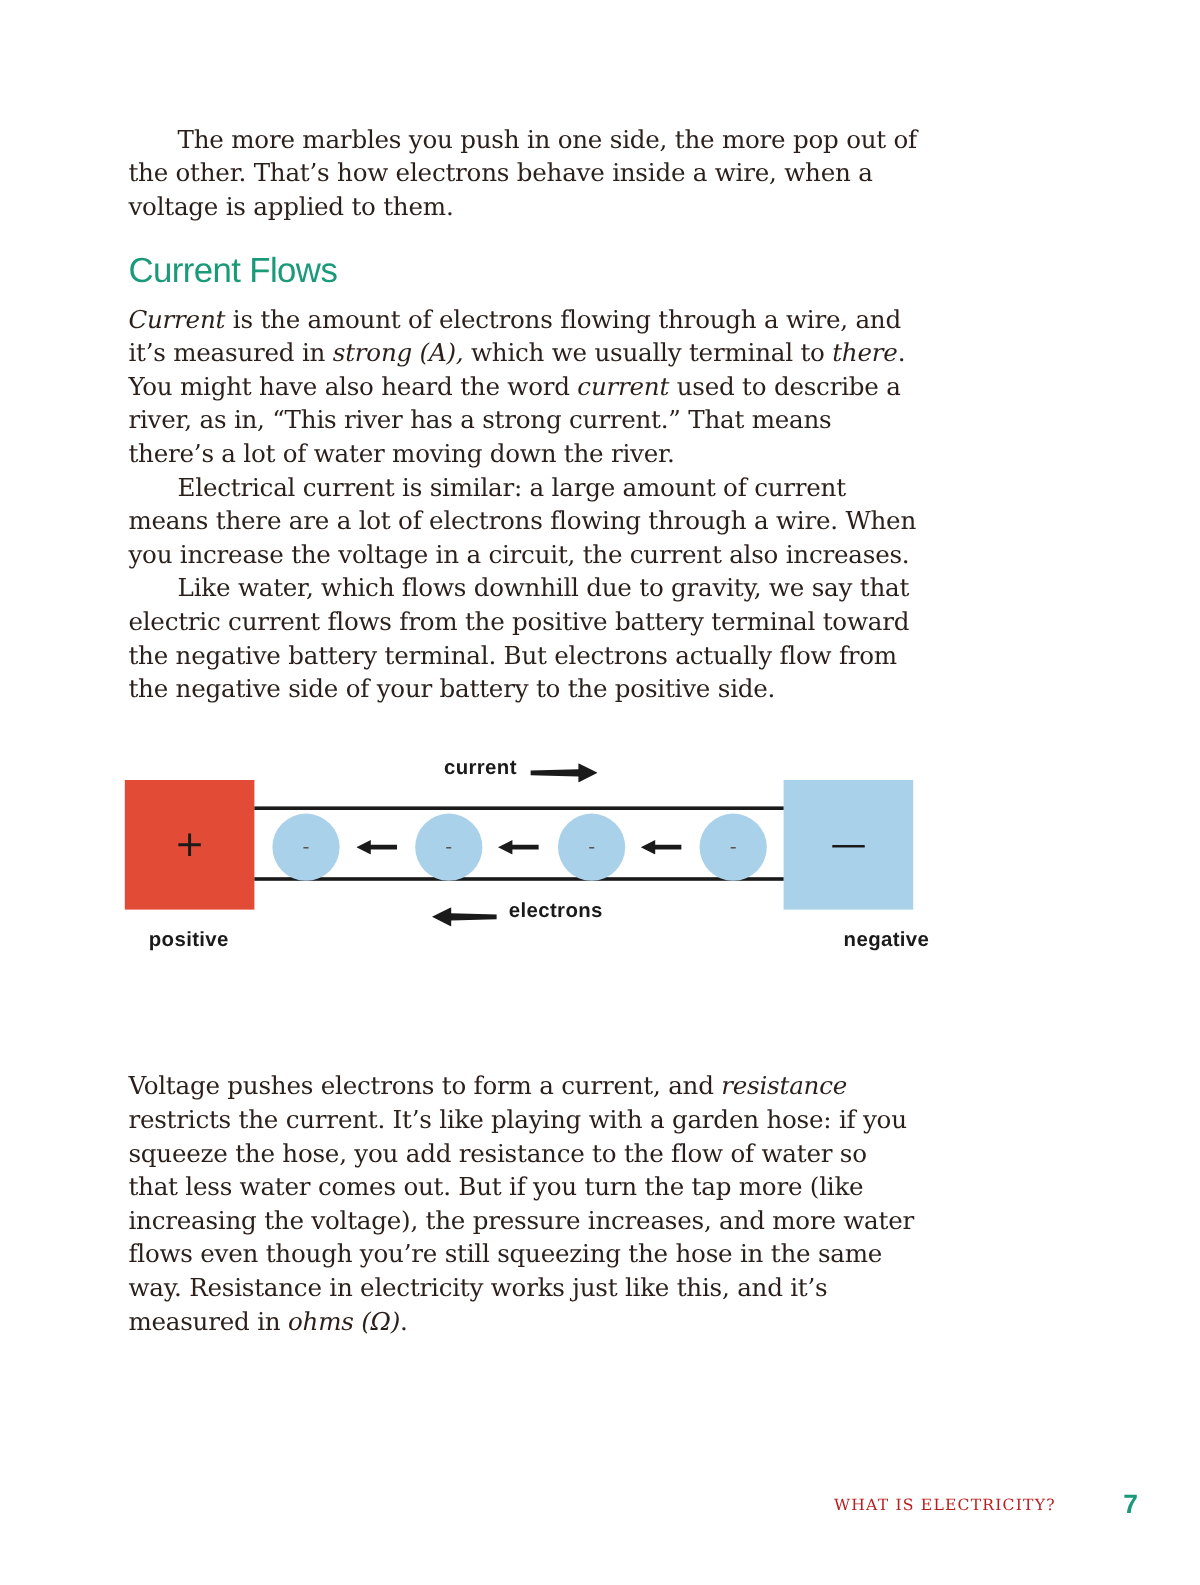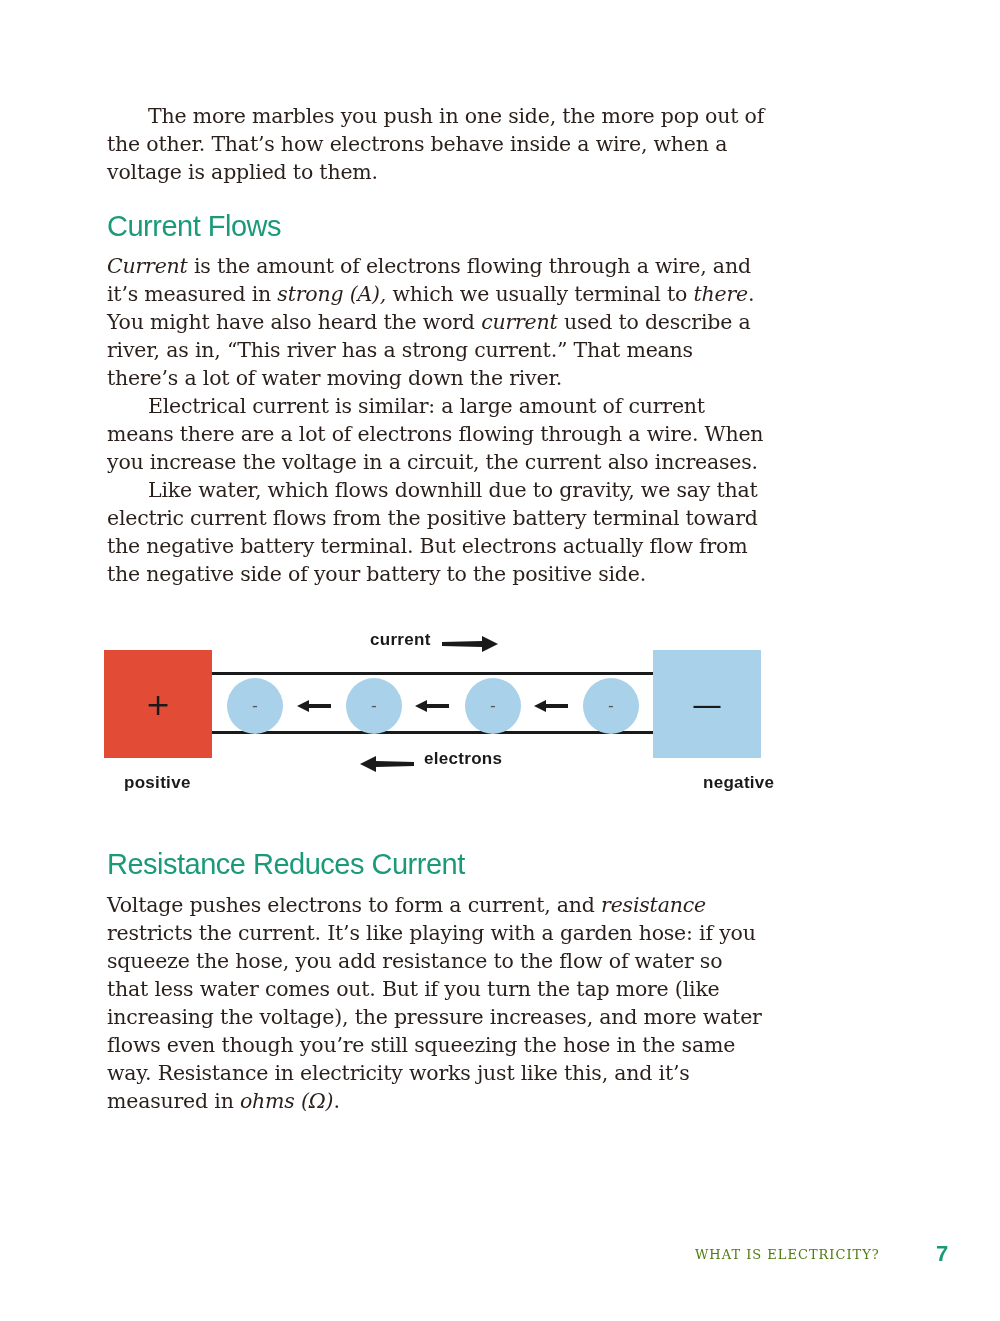--- a/index.html
+++ b/index.html
@@ -36,21 +36,21 @@
   .neg-box { position: absolute; left: 549px; top: 24px; width: 108px; height: 108px; background: #a9d1ea; }
   .sign { position: absolute; width: 100%; top: 50%; transform: translateY(-50%); text-align: center;
           font-family: "DejaVu Sans", sans-serif; font-size: 30px; color: #1a1a1a; }
   .wire { position: absolute; left: 108px; width: 441px; height: 3px; background: #1a1a1a; }
   .electron { position: absolute; top: 52px; width: 56px; height: 56px; border-radius: 50%; background: #a9d1ea;
               text-align: center; line-height: 56px; font-family: "DejaVu Sans", sans-serif; font-size: 16px; color: #555; }
   .arrow { position: absolute; }
 
   .footer-title {
     position: absolute; left: 695px; top: 1247px;
-    font-family: "DejaVu Serif", "Liberation Serif", serif; font-size: 13px; color: #4d7c0f; letter-spacing: 1px;
+    font-family: "DejaVu Serif", "Liberation Serif", serif; font-size: 13px; color: #b91c1c; letter-spacing: 1px;
   }
   .page-num {
     position: absolute; left: 936px; top: 1241px;
     font-family: "Liberation Sans", sans-serif; font-size: 22px; font-weight: bold; color: #1b9a7a;
   }
 </style>
 </head>
 <body>
 
 <div class="page">
@@ -99,21 +99,20 @@
 
     <svg class="arrow" style="left:256px; top:130px;" width="54" height="16">
       <polygon points="54,6 16,5 16,0 0,8 16,16 16,11 54,10" fill="#1a1a1a"></polygon>
     </svg>
     <span class="label" style="left:320px; top:123px;">electrons</span>
 
     <span class="label" style="left:20px; top:147px;">positive</span>
     <span class="label" style="left:567px; top:147px;margin-left:32px;">negative</span>
   </div>
 
-  <h2 class="heading h2" style="margin:0">Resistance Reduces Current</h2>
 
   <div class="body-text para3">
     <p><span>Voltage pushes electrons to form a current, and </span><em>resistance</em><span> restricts the current. It’s like playing with a garden hose: if you squeeze the hose, you add resistance to the flow of water so that less water comes out. But if you turn the tap more (like increasing the voltage), the pressure increases, and more water flows even though you’re still squeezing the hose in the same way. Resistance in electricity works just like this, and it’s measured in </span><em>ohms (Ω)</em><span>.</span></p>
   </div>
 
   <div class="footer-title">WHAT IS ELECTRICITY?</div>
   <div class="page-num">7</div>
 </div>
 
 </body></html>

